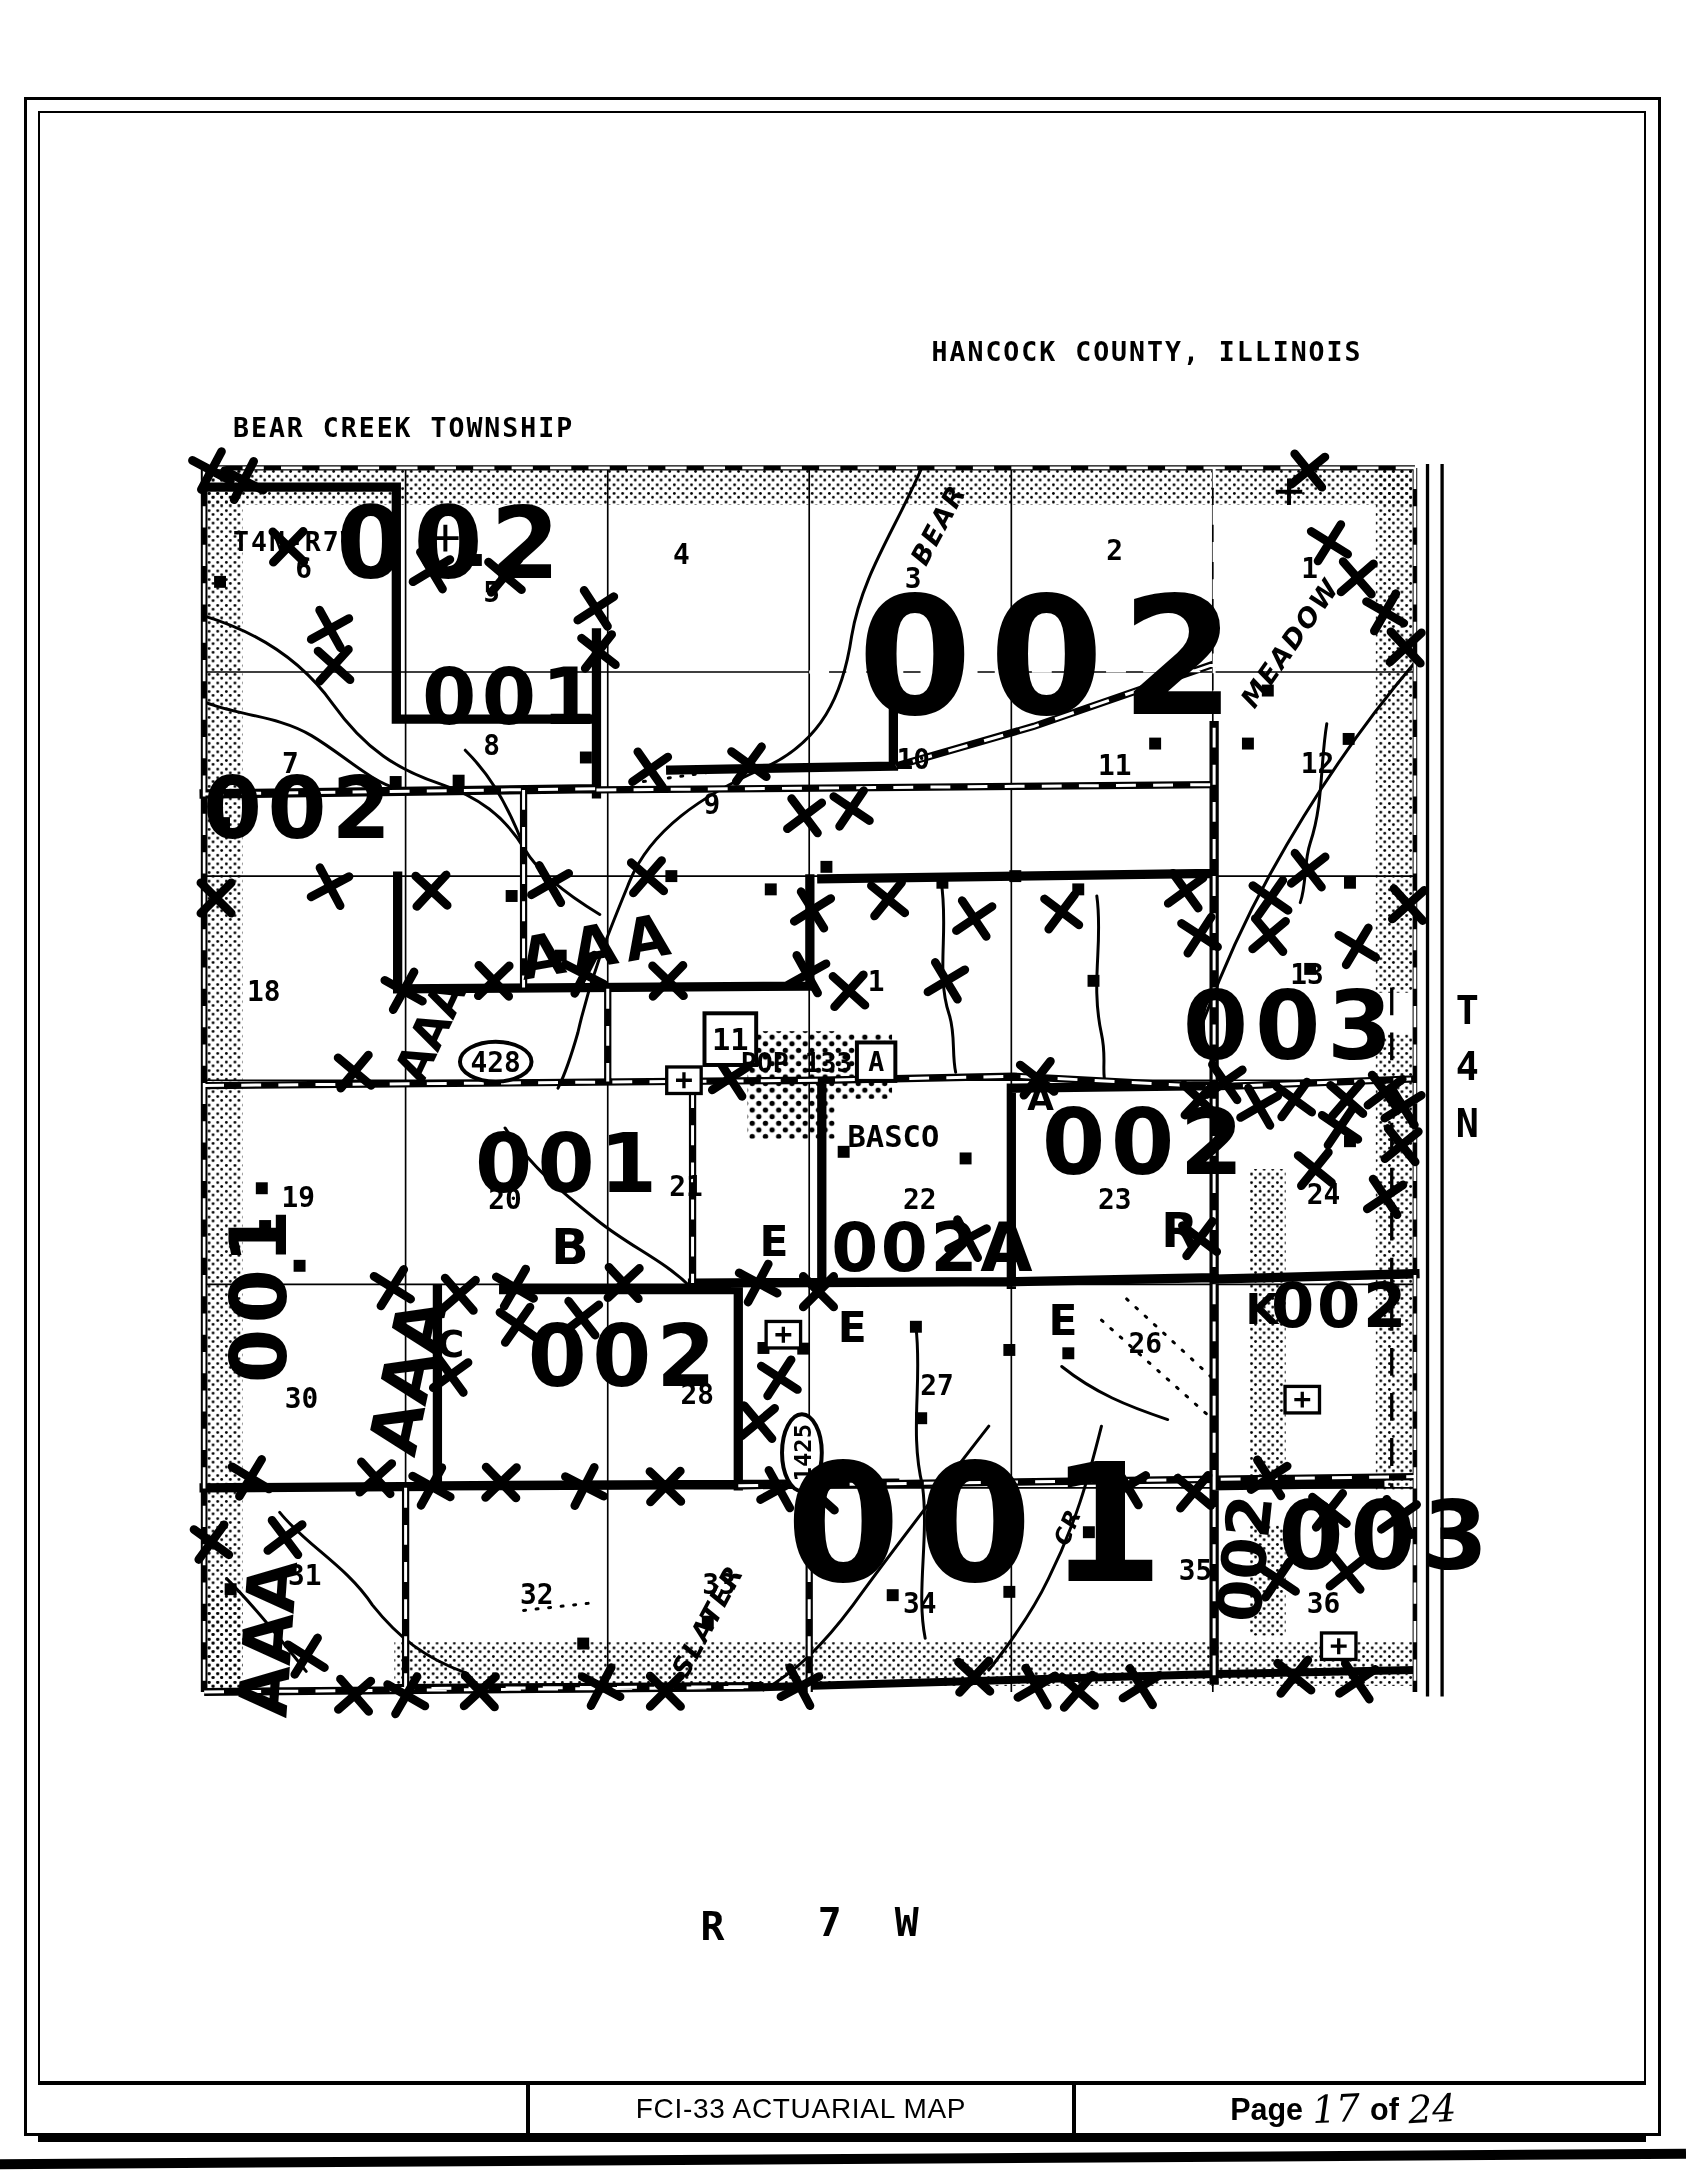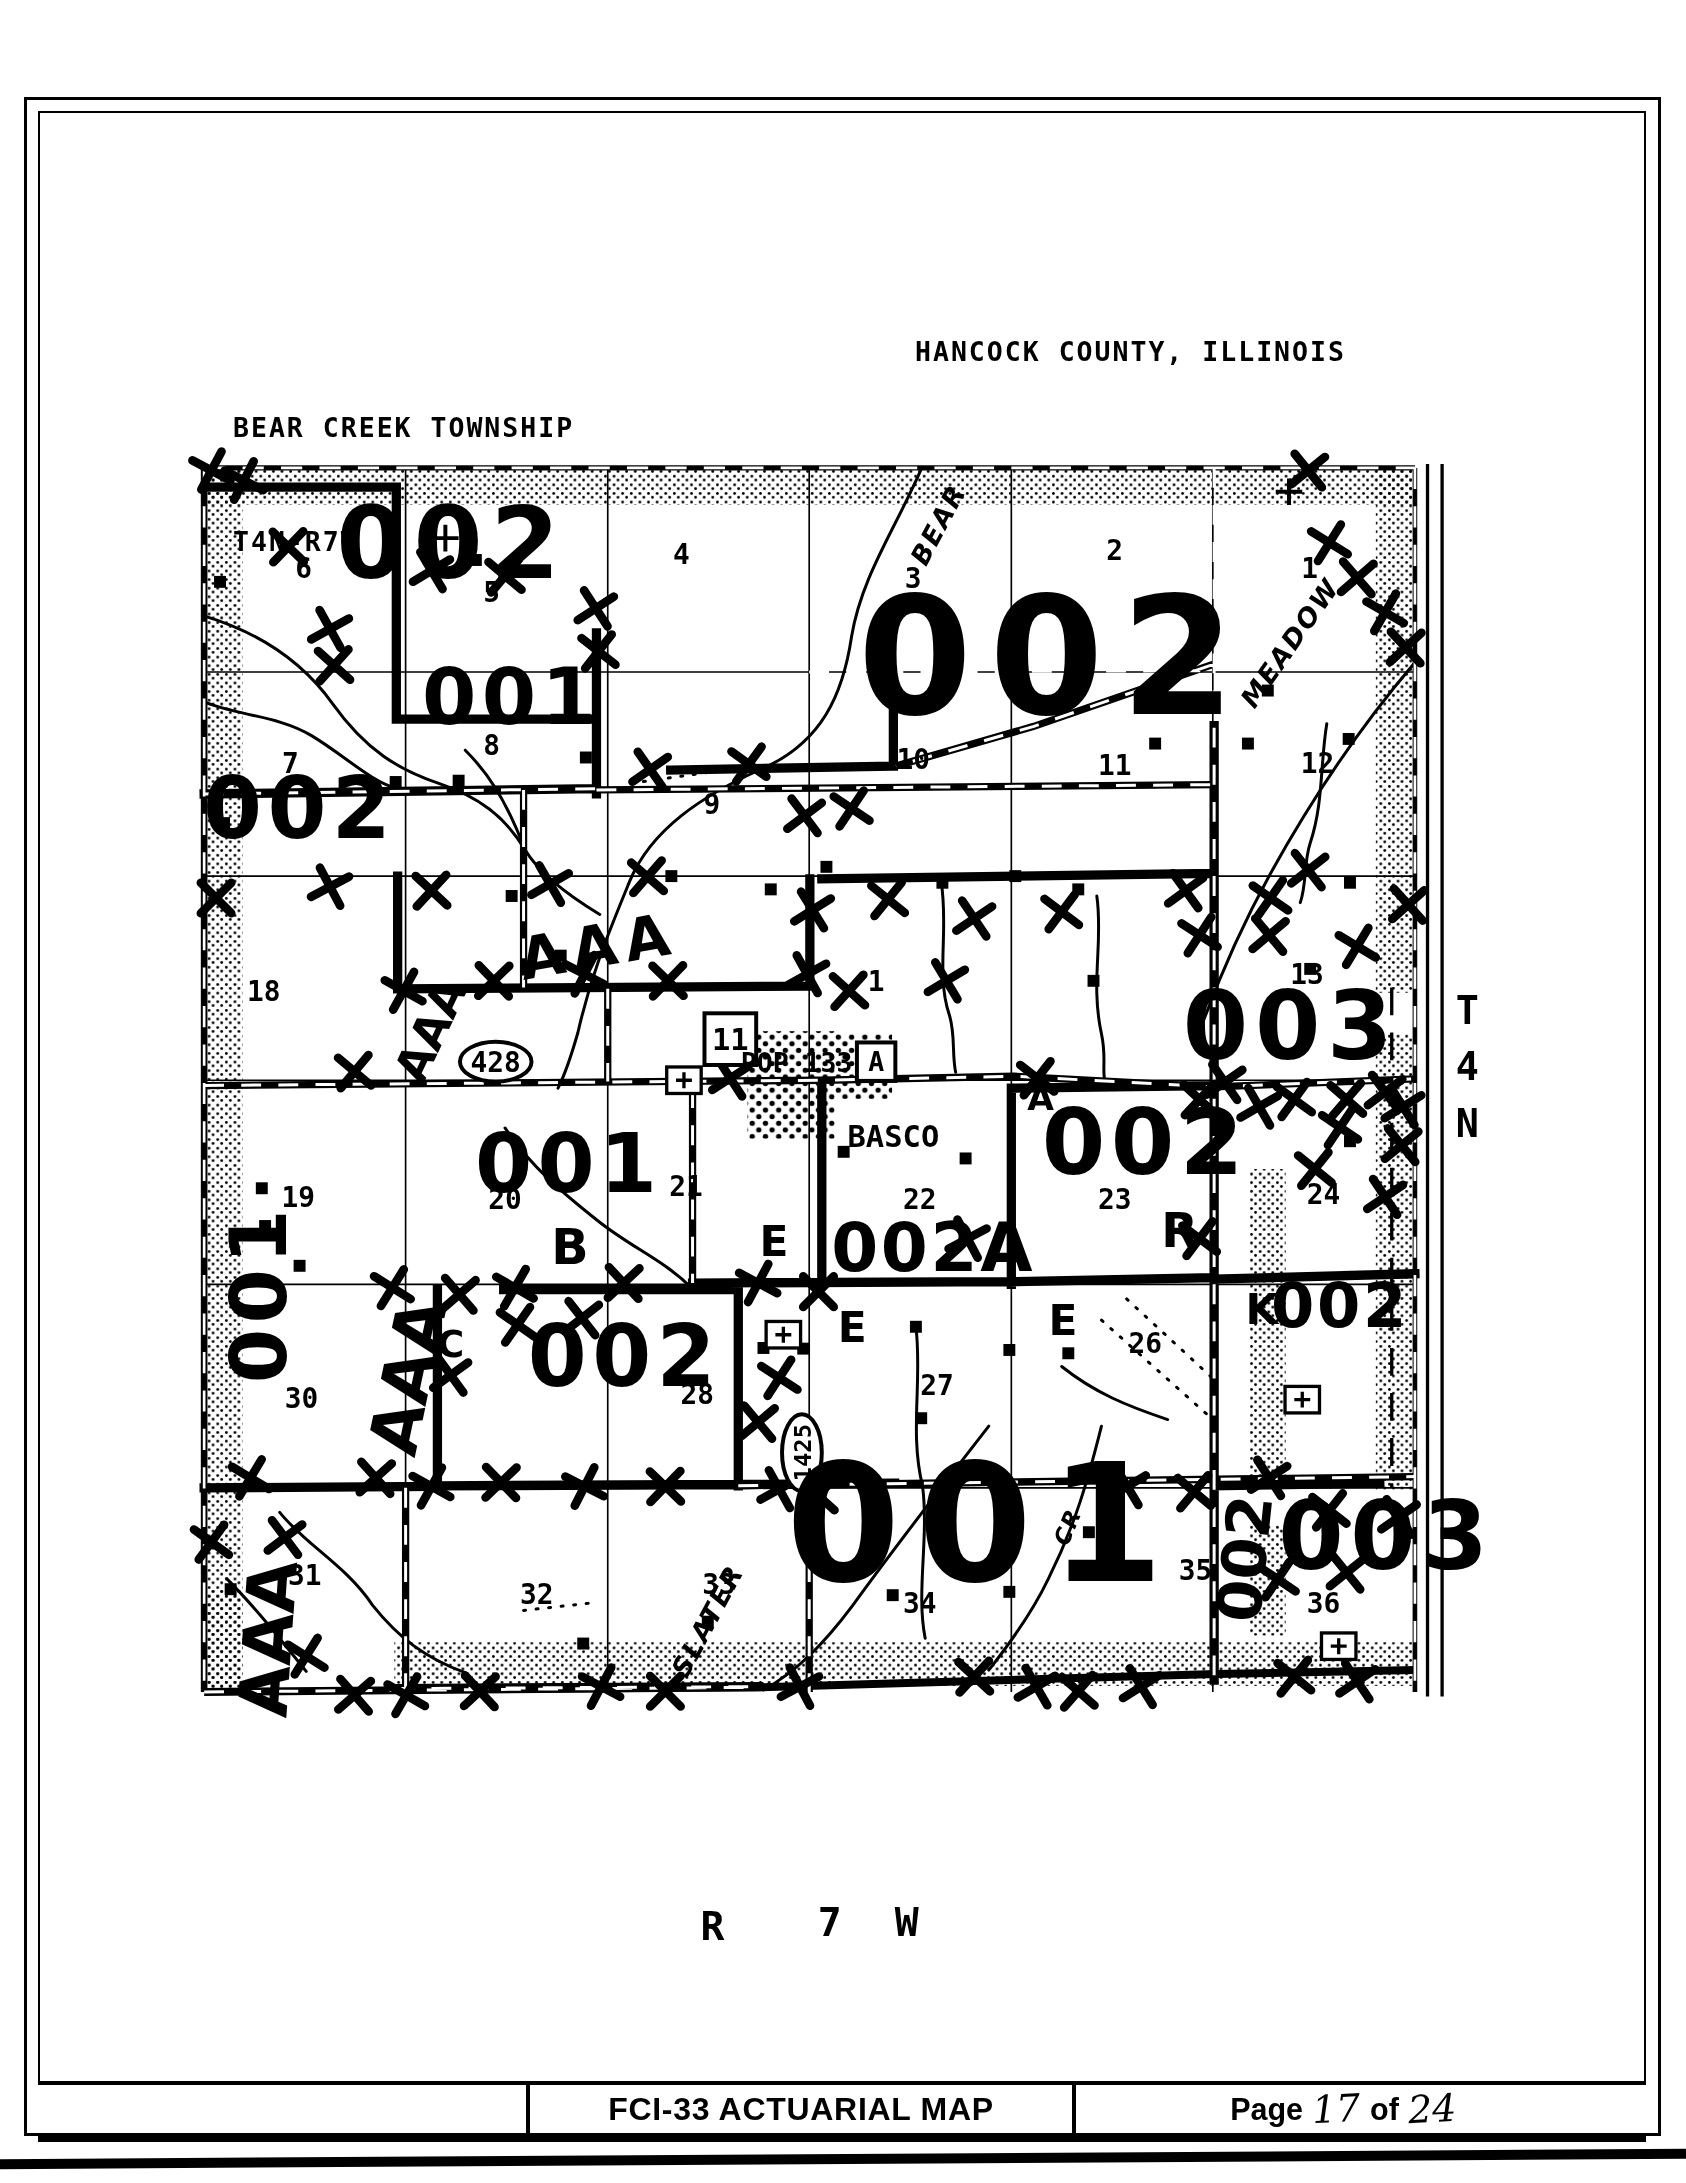--- a/index.html
+++ b/index.html
@@ -7,31 +7,31 @@
     width:1686px;height:2183px;position:relative;background:#fff;color:#000;
     font-family:"Liberation Sans",sans-serif;overflow:hidden;
   }
   .page-border-outer{position:absolute;left:24px;top:97px;width:1637px;height:2039px;
     border:3.3px solid #000;box-sizing:border-box;}
   .page-border-inner{position:absolute;left:38px;top:111px;width:1608px;height:2018px;
     border:2.7px solid #000;box-sizing:border-box;}
   .header-left{position:absolute;left:233px;top:333px;
     font-family:"DejaVu Sans Mono",monospace;font-weight:700;font-size:26.5px;
     letter-spacing:2px;line-height:38px;white-space:pre;}
-  .header-right{position:absolute;left:915px;top:333px;width:464px;text-align:left;
+  .header-right{position:absolute;left:915px;top:333px;width:464px;text-align:center;
     font-family:"DejaVu Sans Mono",monospace;font-weight:700;font-size:26.5px;
     letter-spacing:2px;line-height:38px;}
   .footer-bar{position:absolute;left:38px;top:2081px;width:1608px;height:48px;
     border-top:4px solid #000;border-bottom:9.3px solid #000;box-sizing:content-box;background:#fff;}
   .fdiv{position:absolute;top:0;width:4px;height:48px;background:#000;}
   .fcell{position:absolute;top:0;height:48px;display:flex;align-items:center;}
   .flabel{font-weight:700;font-size:30.5px;font-family:"Liberation Sans",sans-serif;}
   .stamp{font-family:"DejaVu Sans Mono",monospace;font-weight:700;font-size:29px;
     letter-spacing:2.7px;margin-left:14.6px;transform:rotate(-0.6deg);}
-  .ftitle{font-weight:700;font-size:32px;letter-spacing:0.7px;}
+  .ftitle{font-weight:400;font-size:28px;letter-spacing:0.7px;}
   .hand{font-family:"DejaVu Serif",serif;font-style:italic;font-size:38px;font-weight:400;
     margin:0 9.3px;transform:rotate(-3deg);}
   .scanline{position:absolute;left:0;top:2154px;width:1686px;height:10px;background:#000;
     transform:rotate(-0.35deg);}
   
   .grid{stroke:#000;stroke-width:2.5;fill:none;}
   .hv{stroke:#000;stroke-width:14;fill:none;stroke-linecap:square;}
   .rd{stroke:#000;stroke-width:11;fill:none;}
   .b10{stroke:#000;stroke-width:10;fill:none;}
   .b8{stroke:#000;stroke-width:8;fill:none;}

